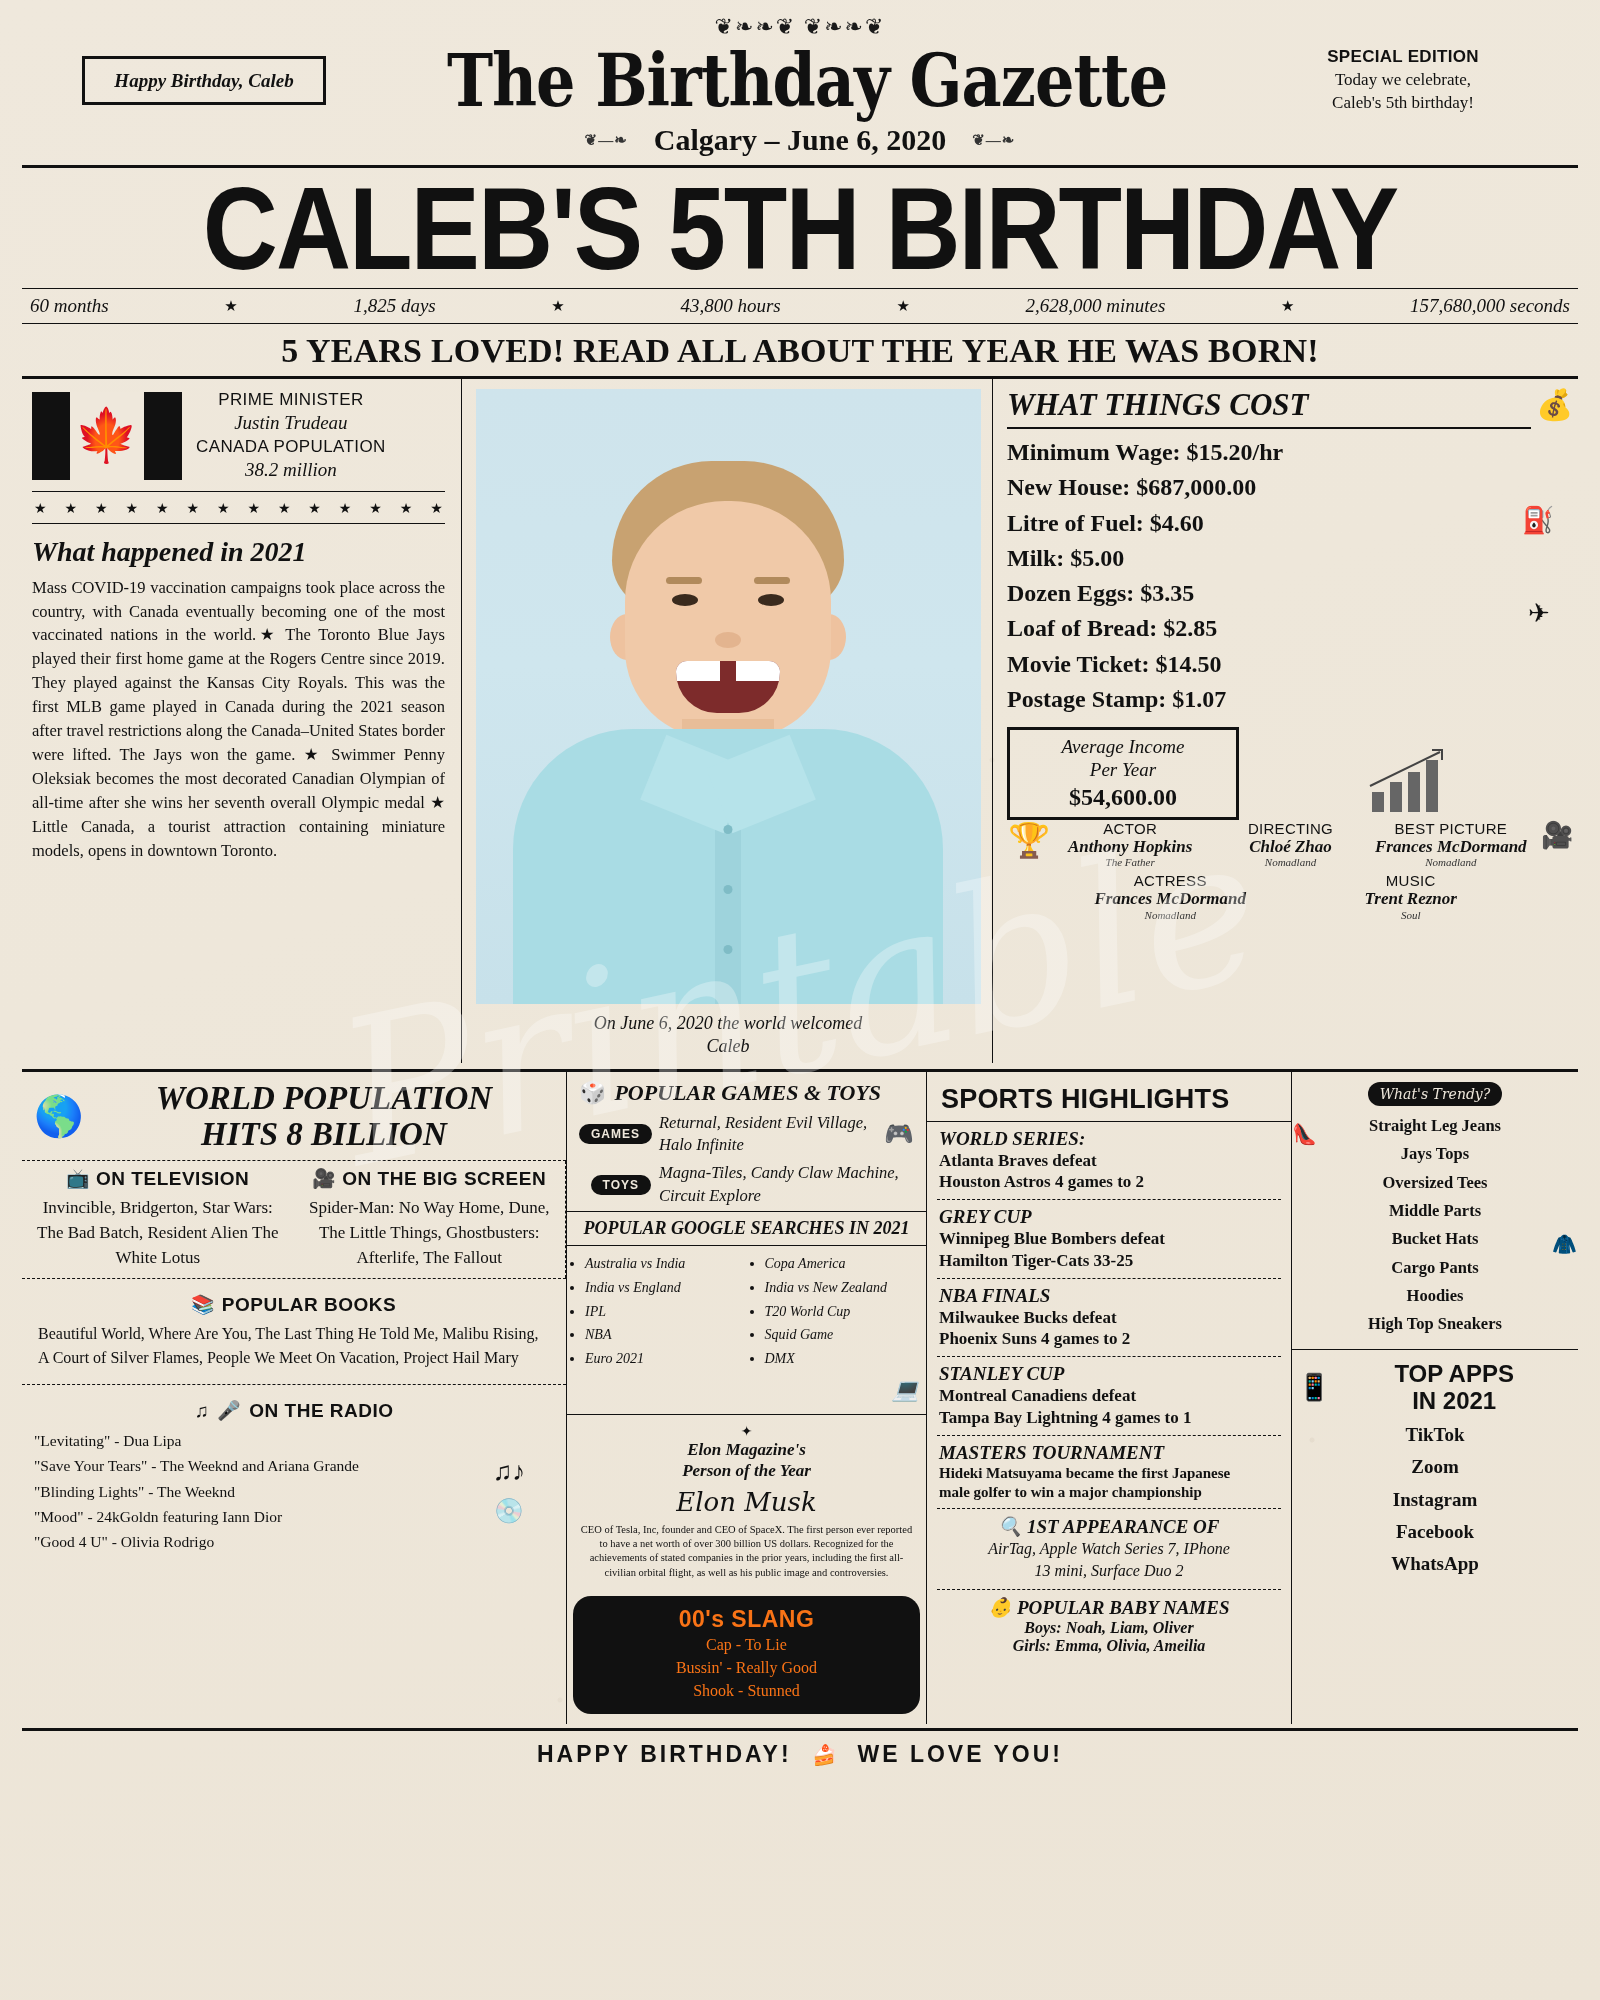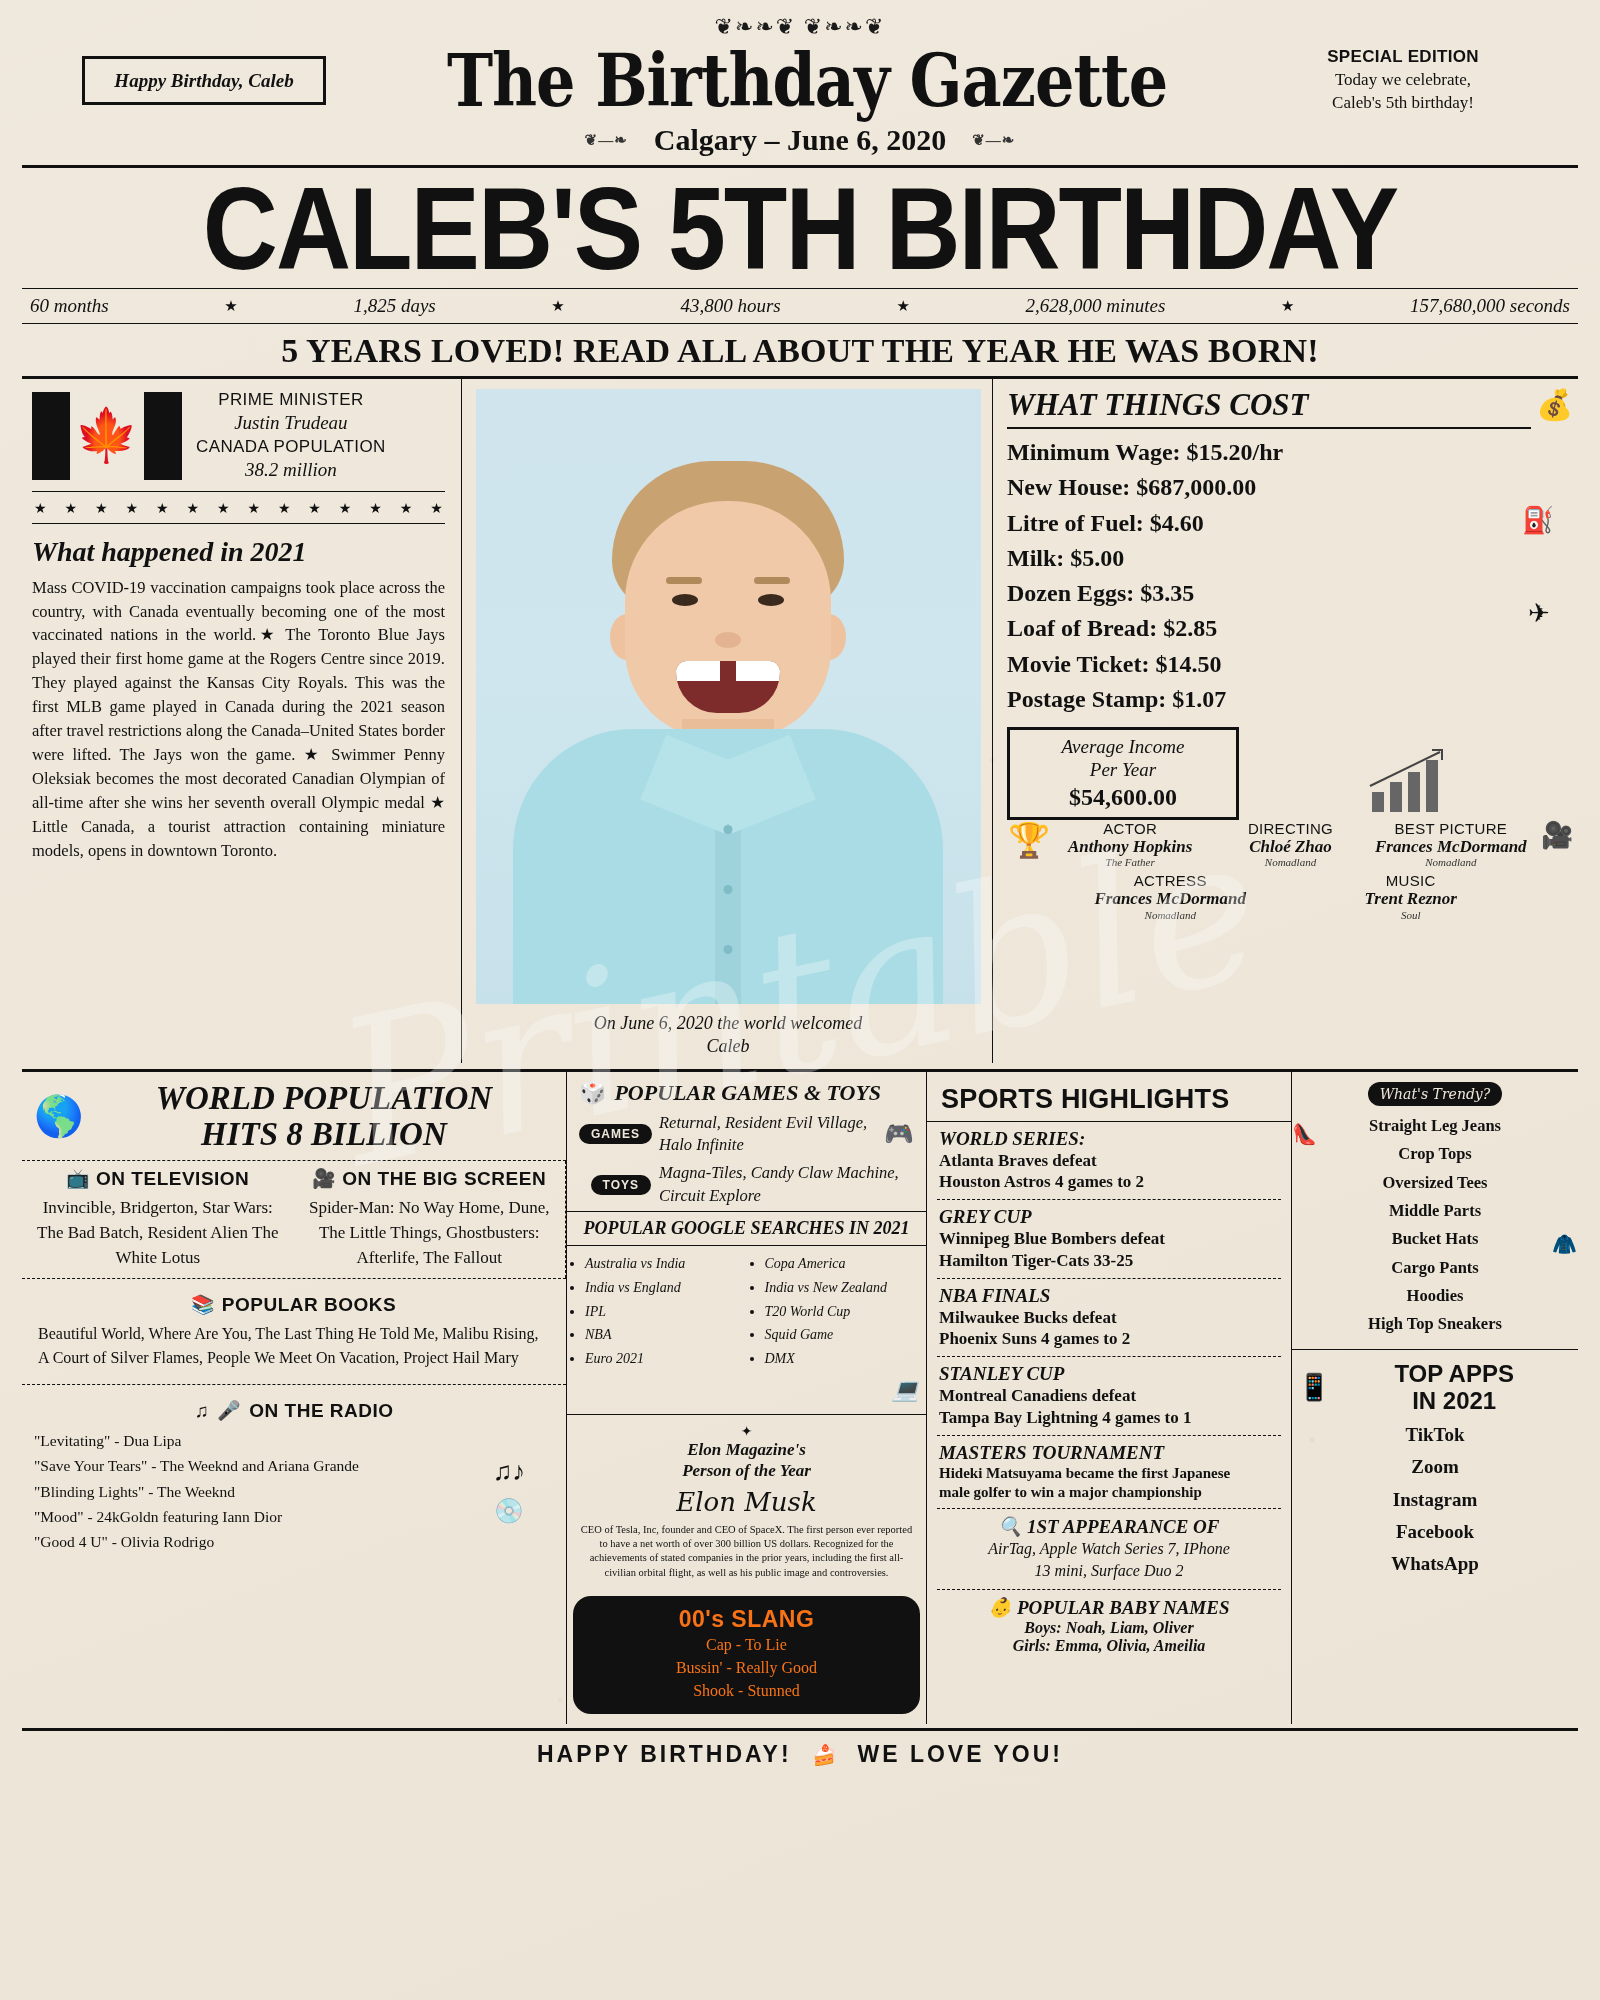--- a/index.html
+++ b/index.html
@@ -562,21 +562,21 @@
     </div>
 
     <div class="lc4">
       <div style="text-align:center;padding:10px 4px 6px 4px;">
         <span class="trendy-pill">What's Trendy?</span>
       </div>
       <div style="display:flex;">
         <div style="width:26px;text-align:center;font-size:20px;padding-top:10px;">👠</div>
         <div class="trend-list" style="flex:1">
           <div>Straight Leg Jeans</div>
-          <div>Crop Tops</div>
+          <div>Jays Tops</div>
           <div>Oversized Tees</div>
           <div>Middle Parts</div>
           <div>Bucket Hats</div>
           <div>Cargo Pants</div>
           <div>Hoodies</div>
           <div>High Top Sneakers</div>
         </div>
         <div style="width:26px;text-align:center;font-size:20px;padding-top:120px;">🧥</div>
       </div>
       <div class="hr-s" style="margin-top:10px;"></div>

